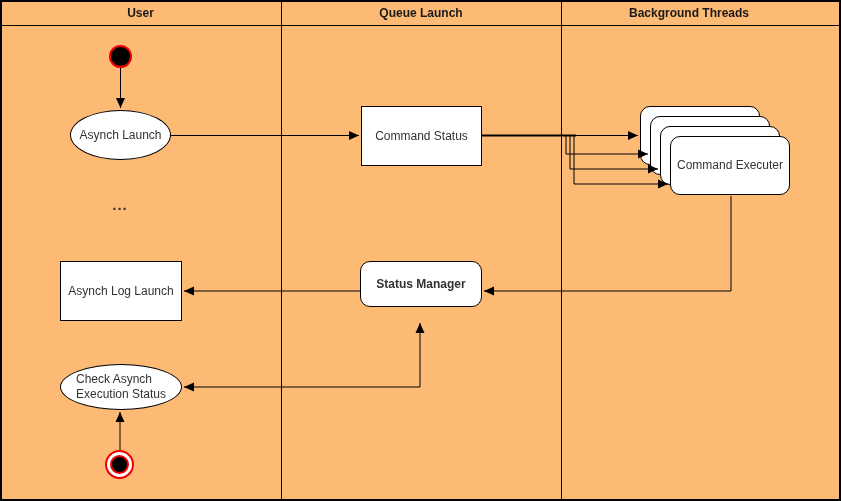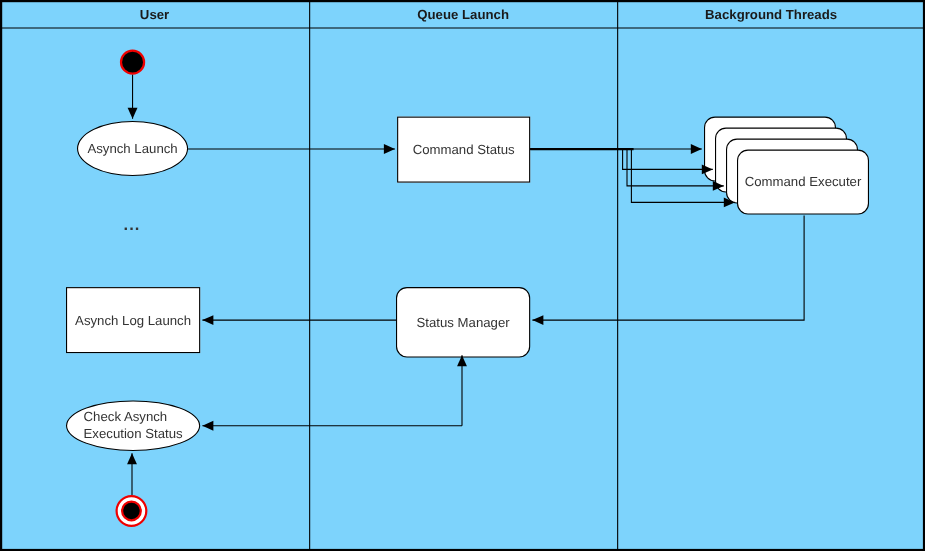--- a/index.html
+++ b/index.html
@@ -5,21 +5,21 @@
   html, body {
     margin: 0;
     padding: 0;
     background: #ffffff;
     font-family: "Liberation Sans", "DejaVu Sans", sans-serif;
   }
   .canvas {
     position: relative;
     width: 841px;
     height: 501px;
-    background: #7dd3fc;
+    background: #fdba74;
     overflow: hidden;
     color: #333333;
   }
   
   .lane-col {
     position: absolute;
     top: 0;
     height: 501px;
   }
   .lane-header {
@@ -91,21 +91,21 @@
     line-height: 12px;
   }
   
   #asynch-launch   { left: 70px;  top: 110px; width: 101px; height: 50px; }
   #command-queue   { left: 361px; top: 106px; width: 121px; height: 60px; }
   #exec-1          { left: 640px; top: 106px; width: 120px; height: 59px; }
   #exec-2          { left: 650px; top: 116px; width: 120px; height: 59px; }
   #exec-3          { left: 660px; top: 126px; width: 120px; height: 59px; }
   #exec-front      { left: 670px; top: 136px; width: 120px; height: 59px; }
   #asynch-log      { left: 60px;  top: 261px; width: 122px; height: 60px; }
-  #status-manager  { left: 360px; top: 261px; width: 122px; height: 64px; }
+  #status-manager  { left: 360px; top: 261px; width: 122px; height: 46px; font-weight: bold; }
   #check-status    { left: 60px;  top: 364px; width: 122px; height: 46px; }
   
   svg.wires {
     position: absolute;
     left: 0; top: 0;
     width: 841px; height: 501px;
     pointer-events: none;
   }
   svg.wires polyline, svg.wires line, svg.wires rect {
     stroke: #000000;
@@ -116,21 +116,21 @@
 <body>
 
 <div class="canvas">
 
   <div class="lane-col" style="left:0; width:281px;"></div>
   <div class="lane-col" style="left:281px; width:280px;"></div>
   <div class="lane-col" style="left:561px; width:280px;"></div>
 
   <div class="lane-header" style="left:0; width:281px;">User</div>
   <div class="lane-header" style="left:281px; width:280px;">Queue Launch</div>
-  <div class="lane-header" style="left:561px; width:280px;">Background Threads</div>
+  <div class="lane-header" style="left:549px; width:280px;">Background Threads</div>
 
   <div class="start-node"></div>
 
   <div class="node ellipse" id="asynch-launch">
     <span>Asynch Launch</span>
   </div>
 
   <div class="node rect" id="command-queue">
     <span>Command Status</span>
   </div>

